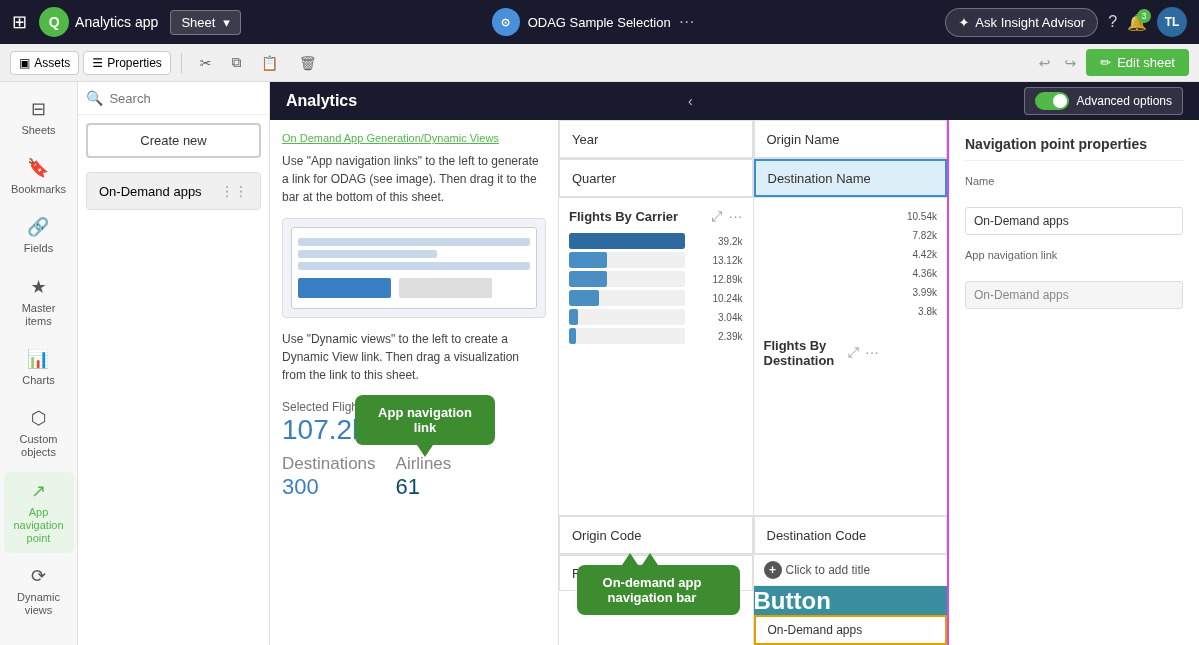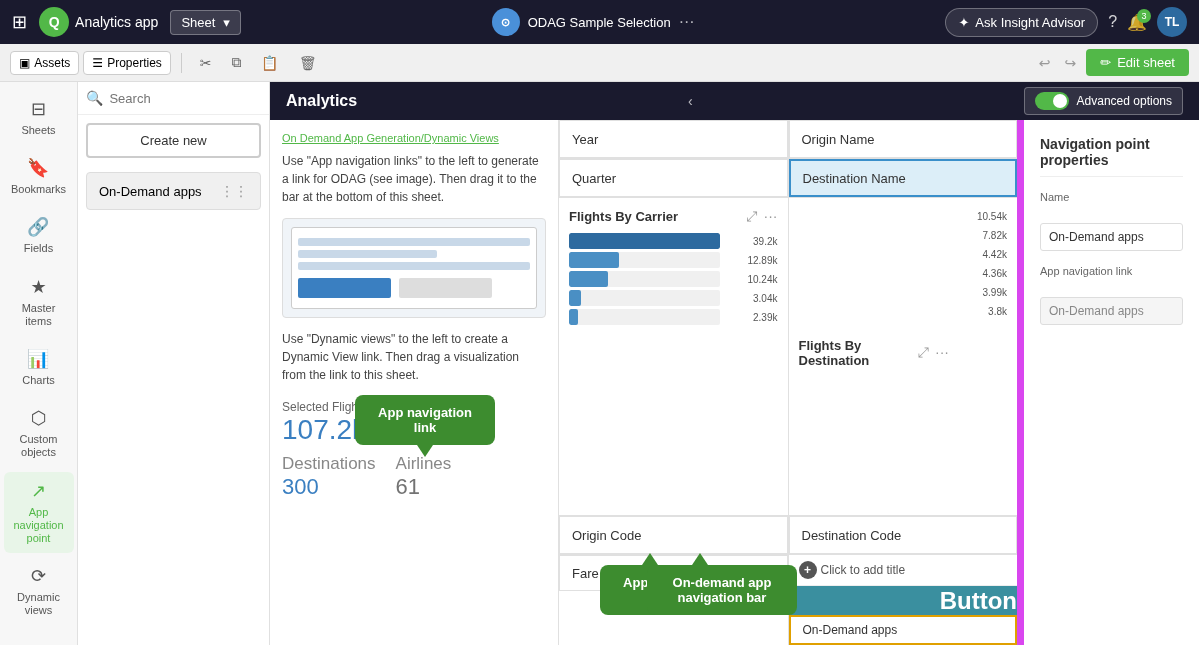--- a/index.html
+++ b/index.html
@@ -78,28 +78,28 @@
     .bar-label { font-size: 10px; color: #555; min-width: 38px; text-align: right; }
     .metric-label { font-size: 12px; color: #666; }
     .metric-value { font-size: 28px; color: #3a7fc1; font-weight: 300; }
     .metric-sub-label { font-size: 17px; color: #888; text-align: right; }
 
     
     .callout { position: absolute; background: #3d8c2f; color: white; border-radius: 8px; padding: 10px 14px; font-size: 13px; font-weight: 600; z-index: 20; max-width: 160px; text-align: center; }
     .callout::after { content: ''; position: absolute; border: 8px solid transparent; }
 
     
-    .big-button { background: #3a8f9f; color: white; font-size: 24px; font-weight: bold; display: flex; align-items: center; justify-content: flex-end; height: 80px; cursor: pointer; }
+    .big-button { background: #3a8f9f; color: white; font-size: 24px; font-weight: bold; display: flex; align-items: center; justify-content: flex-start; height: 80px; cursor: pointer; }
     .plus-circle { width: 18px; height: 18px; border-radius: 50%; background: #555; color: white; display: flex; align-items: center; justify-content: center; font-size: 12px; font-weight: bold; }
 
     
     .on-demand-bar { border: 2px solid #e0a000; background: white; padding: 6px 12px; display: flex; align-items: center; font-size: 12px; color: #333; cursor: pointer; }
 
     
-    .properties-panel { width: 182px; background: white; border-left: 7px solid #d946ef; padding: 16px; display: flex; flex-direction: column; gap: 14px; flex-shrink: 0; }
+    .properties-panel { width: 252px; background: white; border-left: 2px solid #d946ef; padding: 16px; display: flex; flex-direction: column; gap: 14px; flex-shrink: 0; }
     .prop-title { font-size: 14px; font-weight: 600; color: #333; border-bottom: 1px solid #eee; padding-bottom: 8px; }
     .prop-group { display: flex; flex-direction: column; gap: 20px; }
     .prop-label { font-size: 11px; color: #666; }
     .prop-input { border: 1px solid #ddd; border-radius: 3px; padding: 6px 8px; font-size: 12px; color: #333; background: white; }
     .prop-input.readonly { background: #f5f5f5; color: #888; }
     .sheet-area { flex: 1; overflow: hidden; position: relative; }
 
     .cell { background: white; display: flex; align-items: center; padding: 0 12px; font-size: 13px; color: #333; border: 1px solid #e0e0e0; cursor: pointer; }
     .cell.highlighted { background: #dceef8; border: 2px solid #3a8fca; }
   </style>
@@ -250,21 +250,21 @@
                 <div class="metric-label">Selected Flight Count</div>
                 <div class="metric-value">107.2k</div>
               </div>
               <div style="display:flex; gap:20px;">
                 <div>
                   <div class="metric-sub-label">Destinations</div>
                   <div style="font-size:22px; color:#3a7fc1; font-weight:300;">300</div>
                 </div>
                 <div>
                   <div class="metric-sub-label">Airlines</div>
-                  <div style="font-size:22px; color:#737373; font-weight:300;">61</div>
+                  <div style="font-size:22px; color:#0c4a6e; font-weight:300;">61</div>
                 </div>
               </div>
             </div>
           </div>
 
           <div class="cell" style="grid-column:2; grid-row:1;">
             <span>Year</span>
           </div>
           <div class="cell" style="grid-column:3; grid-row:1;">
             <span>Origin Name</span>
@@ -289,20 +289,26 @@
                 <div class="bar-row">
     <div class="bar-bg">
       <div class="bar-fill highlight" style="width:100%;"></div>
     </div>
     <span class="bar-label">39.2k</span>
   </div>
                 <div class="bar-row">
     <div class="bar-bg">
       <div class="bar-fill" style="width:33%;"></div>
     </div>
+    <span class="bar-label">13.12k</span>
+  </div>
+                <div class="bar-row">
+    <div class="bar-bg">
+      <div class="bar-fill" style="width:33%;"></div>
+    </div>
     <span class="bar-label">12.89k</span>
   </div>
                 <div class="bar-row">
     <div class="bar-bg">
       <div class="bar-fill" style="width:26%;"></div>
     </div>
     <span class="bar-label">10.24k</span>
   </div>
                 <div class="bar-row">
     <div class="bar-bg">

